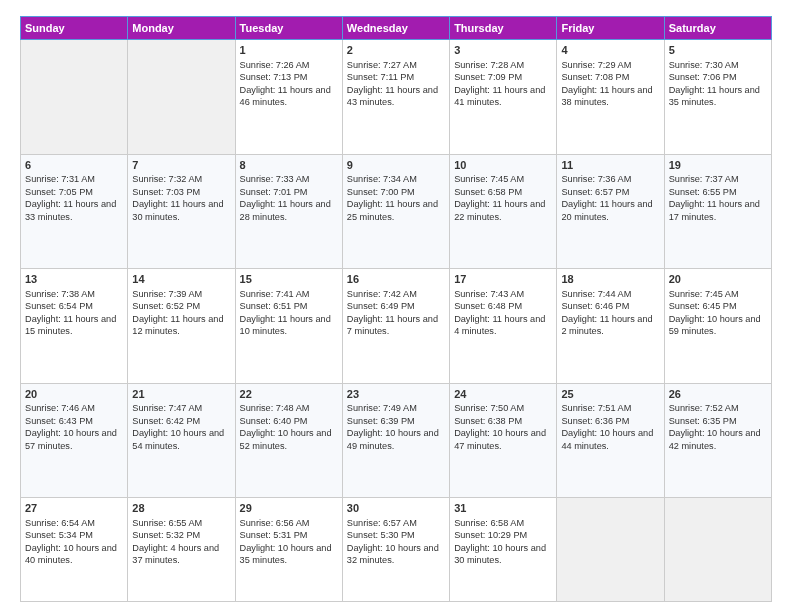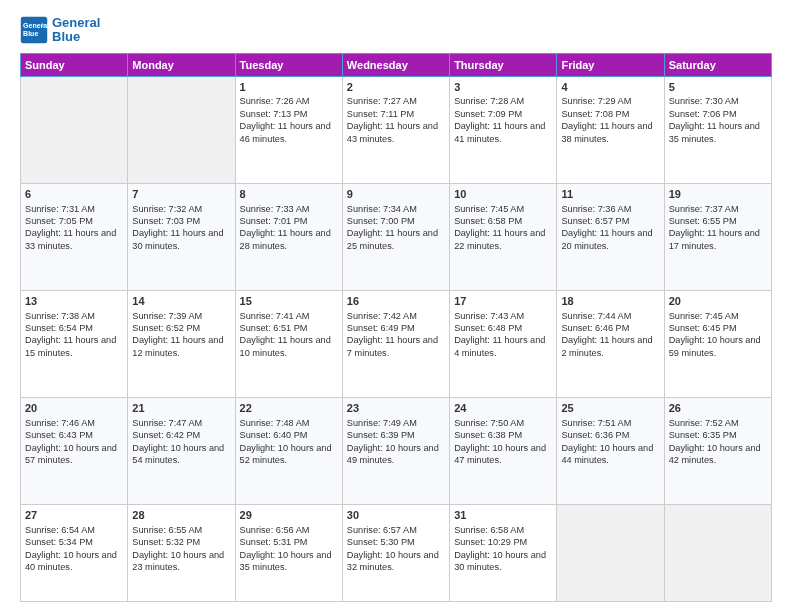--- a/index.html
+++ b/index.html
@@ -87,38 +87,20 @@
       height: 80px;
     }
     .last-row td {
       height: 72px;
     }
   </style>
 </head>
 <body>
 
 <div class="page">
-  <div class="header">
-    <div class="logo">
-      <svg class="logo-icon" viewBox="0 0 36 36">
-        <rect x="1" y="1" width="34" height="34" rx="3" fill="#1a6ab1"></rect>
-        <text x="4" y="15" fill="white" font-size="9" font-weight="bold" font-family="Arial">General</text>
-        <text x="4" y="26" fill="white" font-size="9" font-weight="bold" font-family="Arial">Blue</text>
-        <polygon points="28,8 34,14 28,14" fill="#5bc8f5"></polygon>
-      </svg>
-      <div>
-        <div style="font-size:13px;font-weight:bold;color:#1a6ab1;line-height:1.1;">General</div>
-        <div style="font-size:13px;font-weight:bold;color:#1a6ab1;line-height:1.1;">Blue</div>
-      </div>
-    </div>
-    <div class="title-block">
-      <div class="month-title"></div>
-      <div class="subtitle"></div>
-    </div>
-  </div>
 
   <table class="calendar">
     <thead>
       <tr>
       <th>Sunday</th>
           <th>Monday</th>
           <th>Tuesday</th>
           <th>Wednesday</th>
           <th>Thursday</th>
           <th>Friday</th>
@@ -296,21 +278,21 @@
           <td>
             <span class="day-num">27</span>
             <div>Sunrise: 6:54 AM</div>
             <div>Sunset: 5:34 PM</div>
             <div>Daylight: 10 hours and 40 minutes.</div>
           </td>
           <td>
             <span class="day-num">28</span>
             <div>Sunrise: 6:55 AM</div>
             <div>Sunset: 5:32 PM</div>
-            <div>Daylight: 10 hours and 23 minutes.</div>
+            <div>Daylight: 4 hours and 37 minutes.</div>
           </td>
           <td>
             <span class="day-num">29</span>
             <div>Sunrise: 6:56 AM</div>
             <div>Sunset: 5:31 PM</div>
             <div>Daylight: 10 hours and 35 minutes.</div>
           </td>
           <td>
             <span class="day-num">30</span>
             <div>Sunrise: 6:57 AM</div>

